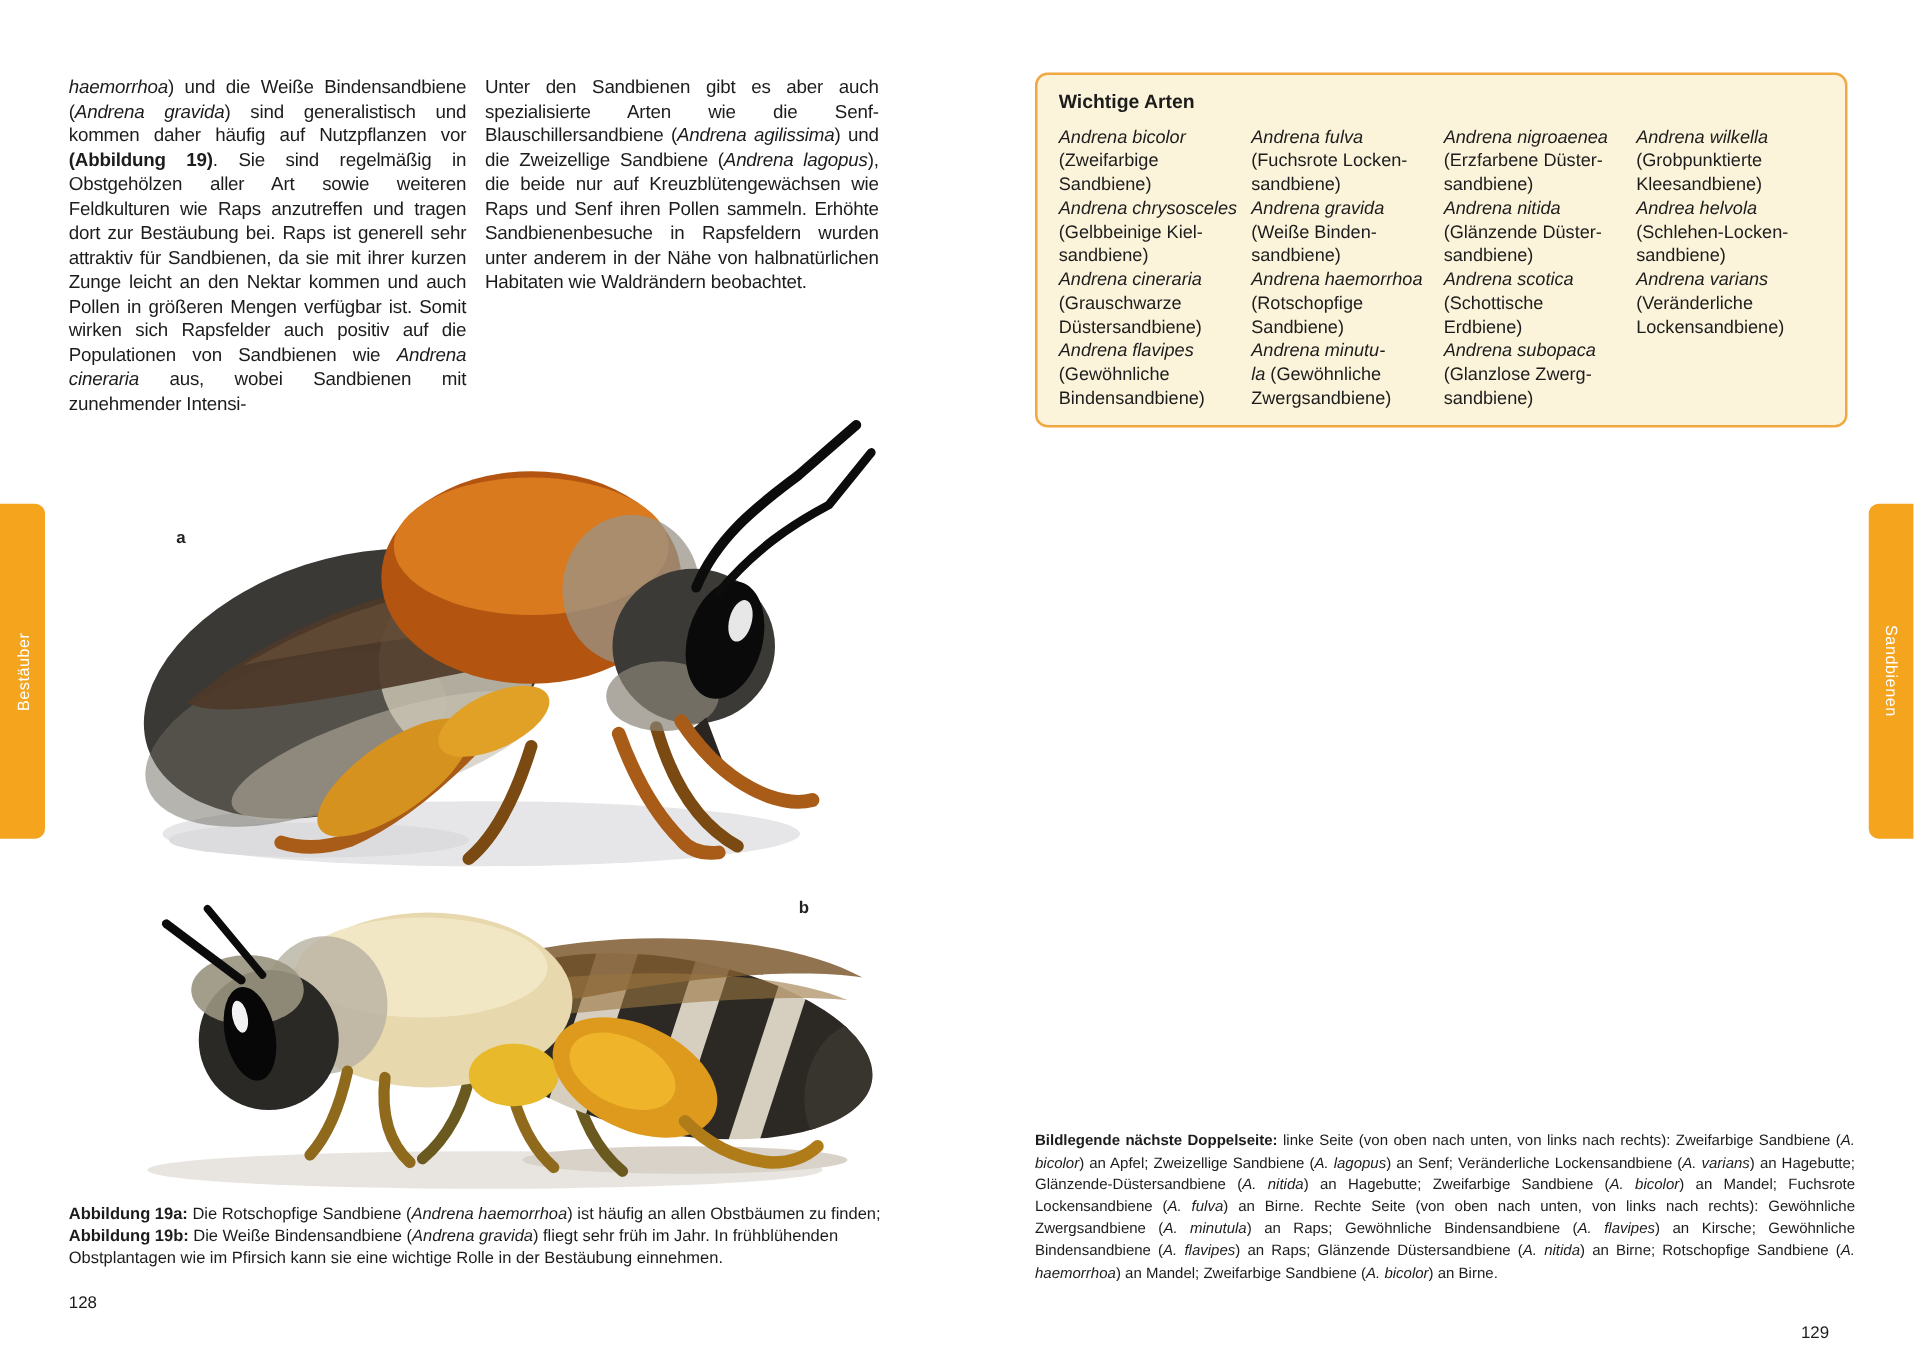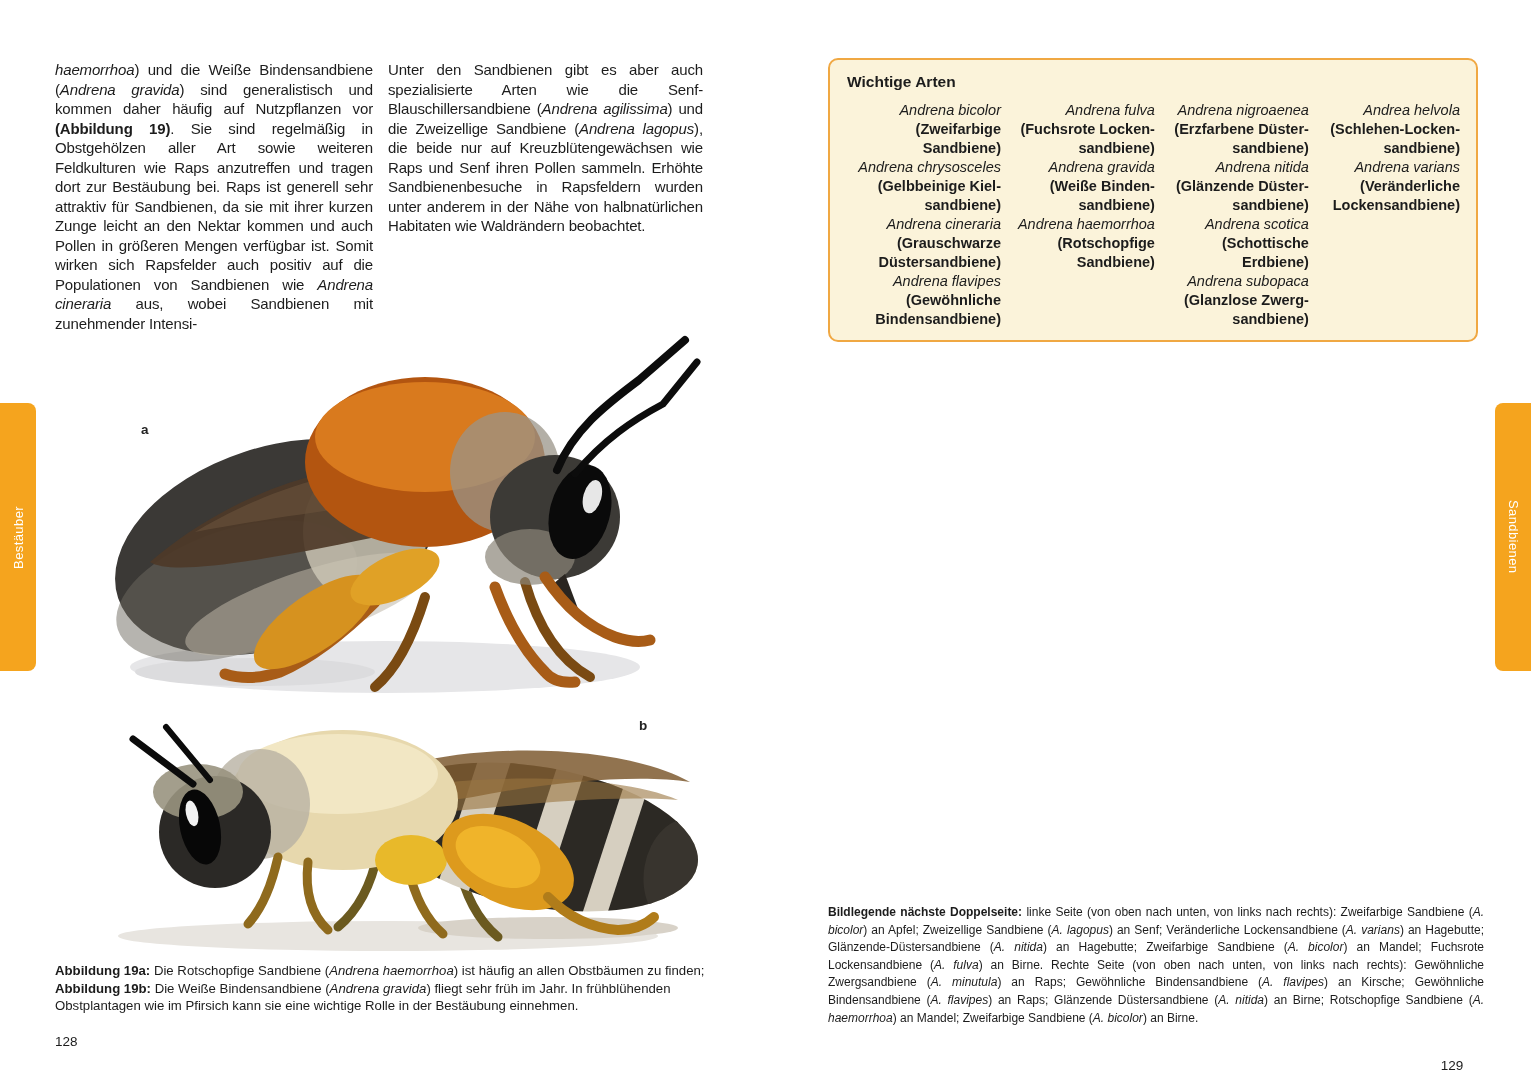--- a/index.html
+++ b/index.html
@@ -28,23 +28,23 @@
   .tab-left .tab-label{transform:rotate(180deg);}
 
   
   .species-box{position:absolute;left:828px;top:58px;width:650px;height:284px;
       background:var(--box-bg);border:2px solid var(--box-border);border-radius:10px;
       box-sizing:border-box;padding:13px 16px 10px 17px;}
   .species-title{font-weight:bold;font-size:15.5px;margin:0 0 10px 0;}
   .species-cols{display:flex;}
   .species-col{width:159px;font-size:14.5px;line-height:19px;white-space:pre-line;}
   .species-col:last-child{width:156px;}
-  .species-entry{margin:0;text-align:right;}
+  .species-entry{margin:0;}
   .species-entry .latin{font-style:italic;}
-  .species-entry .common{font-weight:bold;}
+  .species-entry .common{font-weight:normal;}
 
   
   .caption{position:absolute;left:55px;top:962px;width:658px;font-size:13.2px;line-height:17.6px;}
   .caption p{margin:0;text-align:left;}
   .legend{position:absolute;left:828px;top:904px;width:656px;font-size:12px;line-height:17.6px;text-align:justify;}
 
   .pagenum{position:absolute;top:1034px;font-size:13.5px;text-align:center;}
   .pagenum-left{left:55px;}
   .pagenum-right{left:1427px;width:50px;text-align:center;margin-top:24px;}
 
@@ -191,31 +191,35 @@
 </span><span class="common">(Grauschwarze
 Düstersandbiene)</span></div><div class="species-entry"><span class="latin">Andrena flavipes
 </span><span class="common">(Gewöhnliche
 Bindensandbiene)</span></div></div>
         <div class="species-col"><div class="species-entry"><span class="latin">Andrena fulva
 </span><span class="common">(Fuchsrote Locken-
 sandbiene)</span></div><div class="species-entry"><span class="latin">Andrena gravida
 </span><span class="common">(Weiße Binden-
 sandbiene)</span></div><div class="species-entry"><span class="latin">Andrena haemorrhoa
 </span><span class="common">(Rotschopfige
-Sandbiene)</span></div></div>
+Sandbiene)</span></div><div class="species-entry"><span class="latin">Andrena minutu-
+la </span><span class="common">(Gewöhnliche
+Zwergsandbiene)</span></div></div>
         <div class="species-col"><div class="species-entry"><span class="latin">Andrena nigroaenea
 </span><span class="common">(Erzfarbene Düster-
 sandbiene)</span></div><div class="species-entry"><span class="latin">Andrena nitida
 </span><span class="common">(Glänzende Düster-
 sandbiene)</span></div><div class="species-entry"><span class="latin">Andrena scotica
 </span><span class="common">(Schottische
 Erdbiene)</span></div><div class="species-entry"><span class="latin">Andrena subopaca
 </span><span class="common">(Glanzlose Zwerg-
 sandbiene)</span></div></div>
-        <div class="species-col"><div class="species-entry"><span class="latin">Andrea helvola
+        <div class="species-col"><div class="species-entry"><span class="latin">Andrena wilkella
+</span><span class="common">(Grobpunktierte
+Kleesandbiene)</span></div><div class="species-entry"><span class="latin">Andrea helvola
 </span><span class="common">(Schlehen-Locken-
 sandbiene)</span></div><div class="species-entry"><span class="latin">Andrena varians
 </span><span class="common">(Veränderliche
 Lockensandbiene)</span></div></div>
       </div>
   </div>
 
   <div class="legend"><span class="b">Bildlegende nächste Doppelseite:</span><span> linke Seite (von oben nach unten, von links nach rechts): Zweifarbige Sandbiene (</span><span class="i">A. bicolor</span><span>) an Apfel; Zweizellige Sandbiene (</span><span class="i">A. lagopus</span><span>) an Senf; Veränderliche Lockensandbiene (</span><span class="i">A. varians</span><span>) an Hagebutte; Glänzende-Düstersandbiene (</span><span class="i">A. nitida</span><span>) an Hagebutte; Zweifarbige Sandbiene (</span><span class="i">A. bicolor</span><span>) an Mandel; Fuchsrote Lockensandbiene (</span><span class="i">A. fulva</span><span>) an Birne. Rechte Seite (von oben nach unten, von links nach rechts): Gewöhnliche Zwergsandbiene (</span><span class="i">A. minutula</span><span>) an Raps; Gewöhnliche Bindensandbiene (</span><span class="i">A. flavipes</span><span>) an Kirsche; Gewöhnliche Bindensandbiene (</span><span class="i">A. flavipes</span><span>) an Raps; Glänzende Düstersandbiene (</span><span class="i">A. nitida</span><span>) an Birne; Rotschopfige Sandbiene (</span><span class="i">A. haemorrhoa</span><span>) an Mandel; Zweifarbige Sandbiene (</span><span class="i">A. bicolor</span><span>) an Birne.</span></div>
 
   <div class="pagenum pagenum-left">128</div>

